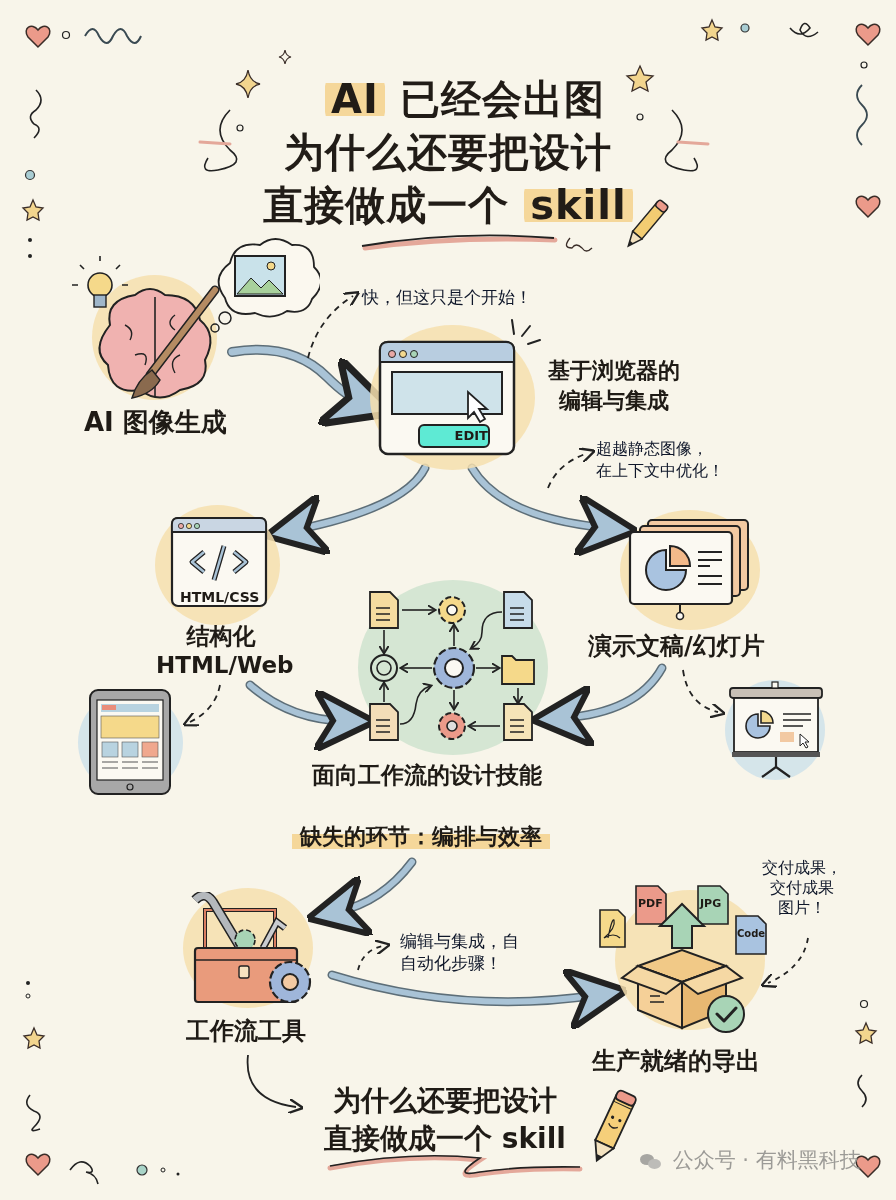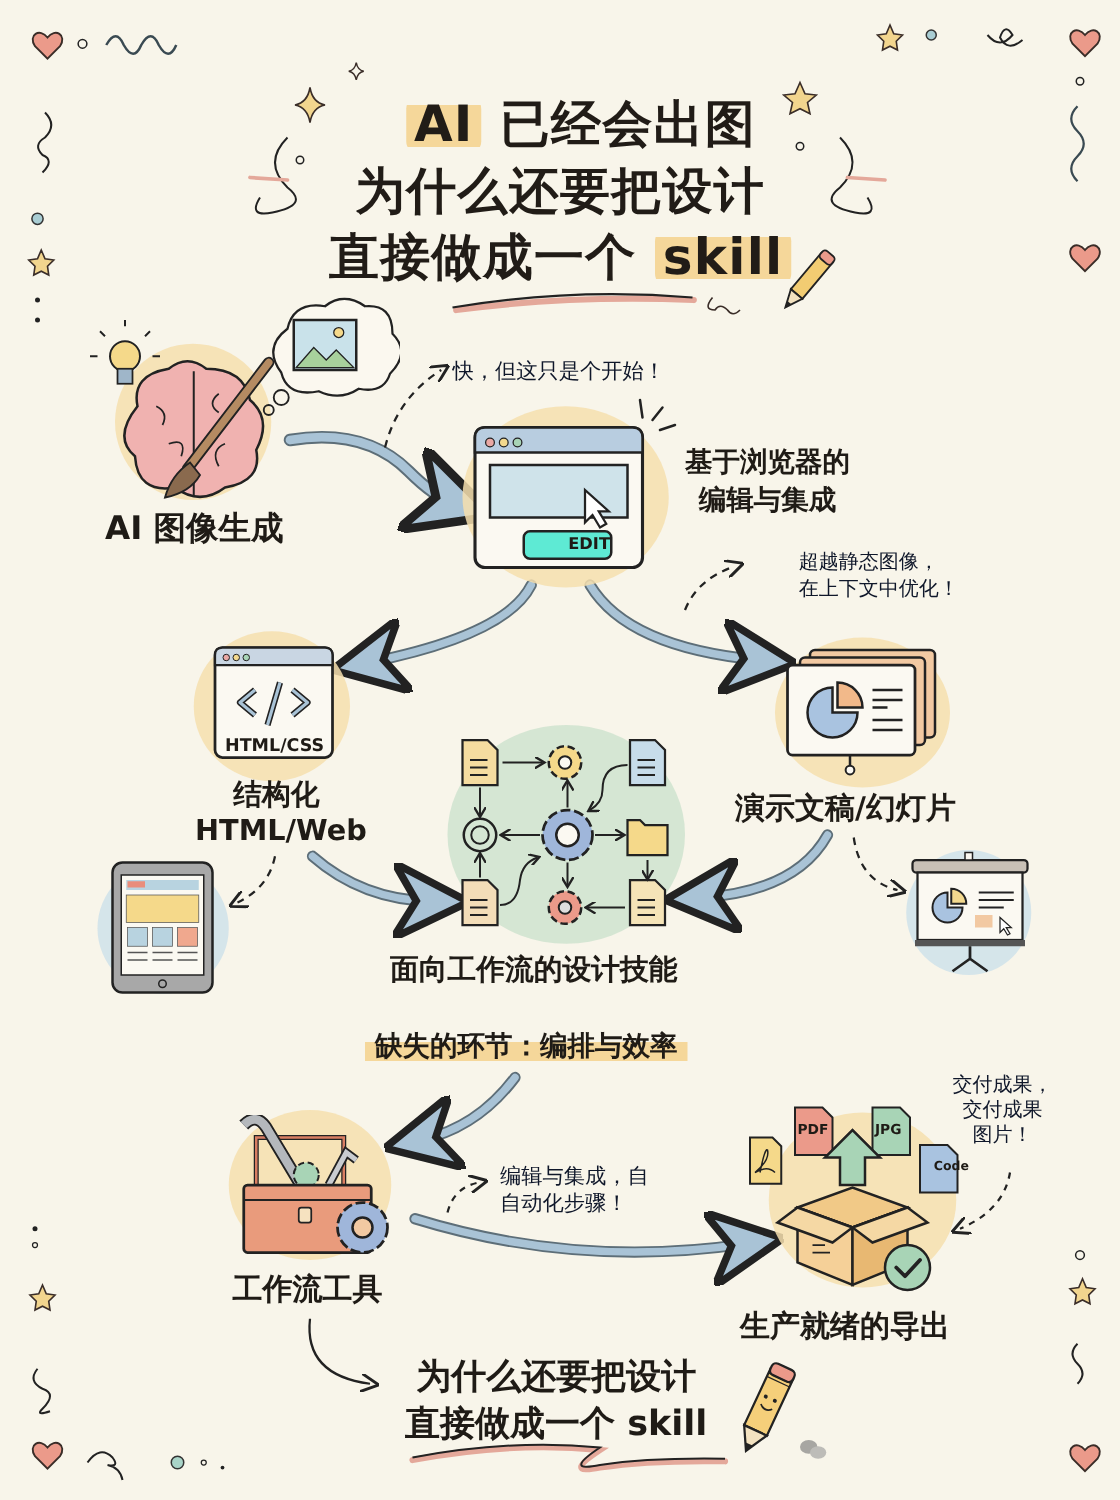--- a/index.html
+++ b/index.html
@@ -182,21 +182,21 @@
   <circle cx="36" cy="14" r="3.5" fill="#a8d4b6" stroke="#222" stroke-width="1"></circle>
   <rect x="14" y="32" width="110" height="42" fill="#cfe3ea" stroke="#222" stroke-width="2"></rect>
   <path d="M90,52 l0,26 l6,-6 l6,10 l5,-3 l-6,-10 l8,0 z" fill="#fff" stroke="#222" stroke-width="1.8"></path>
 </svg>
 <div class="abs" style="left:418px; top:424px; width:56px; height:20px; border:2px solid #222; border-radius:6px; background:#5eead4; text-align:right; font-size:13px; font-weight:bold; line-height:20px;padding-left:12px;">EDIT</div>
 <div class="label" style="left:548px; top:356px; font-size:22px; line-height:30px;">
   <div>基于浏览器的</div>
   <div>编辑与集成</div>
 </div>
 
-<div class="note" style="left:596px; top:438px; font-size:16px;margin-left:43px;">
+<div class="note" style="left:596px; top:438px; font-size:16px;">
   <div>超越静态图像，</div>
   <div>在上下文中优化！</div>
 </div>
 
 <div class="blob" style="left:155px; top:505px; width:125px; height:120px; background:#f6dfae; opacity:.85;"></div>
 <svg class="abs" style="left:170px; top:516px;" width="100" height="95">
   <rect x="2" y="2" width="94" height="88" rx="6" fill="#fbf9f2" stroke="#222" stroke-width="2.2"></rect>
   <path d="M2,8 q0,-6 6,-6 h82 q6,0 6,6 v8 h-94 z" fill="#c9d6e3" stroke="#222" stroke-width="1.8"></path>
   <circle cx="11" cy="10" r="2.6" fill="#e9a8a4" stroke="#222" stroke-width=".8"></circle>
   <circle cx="19" cy="10" r="2.6" fill="#f3d98e" stroke="#222" stroke-width=".8"></circle>
@@ -335,21 +335,21 @@
   <path d="M128,88 v44 l-44,18 v-46 z" fill="#e8b872" stroke="#222" stroke-width="2"></path>
   <path d="M40,88 l-16,12 l44,16 l16,-12 z" fill="#f5d8a4" stroke="#222" stroke-width="2"></path>
   <path d="M128,88 l16,12 l-44,16 l-16,-12 z" fill="#f5d8a4" stroke="#222" stroke-width="2"></path>
   <path d="M52,118 h10 M52,124 h14" stroke="#222" stroke-width="1.4"></path>
 
   <circle cx="128" cy="136" r="18" fill="#a8d4b6" stroke="#222" stroke-width="2"></circle>
   <path d="M119,136 l7,7 l12,-13" fill="none" stroke="#222" stroke-width="3" stroke-linecap="round" stroke-linejoin="round"></path>
 </svg>
 <div class="abs" style="left:638px; top:897px; font-size:11px; font-weight:bold;">PDF</div>
 <div class="abs" style="left:700px; top:897px; font-size:11px; font-weight:bold;">JPG</div>
-<div class="abs" style="left:737px; top:928px; font-size:10px; font-weight:bold;padding-left:10px;">Code</div>
+<div class="abs" style="left:737px; top:928px; font-size:10px; font-weight:bold;">Code</div>
 <div class="label" style="left:592px; top:1045px; font-size:24px;">生产就绪的导出</div>
 
 <div class="note" style="left:762px; top:858px; font-size:16px; text-align:center; line-height:20px;">
   <div>交付成果，</div>
   <div>交付成果</div>
   <div>图片！</div>
 </div>
 
 <div class="label" style="left:324px; top:1082px; font-size:28px; line-height:38px;">
   <div>为什么还要把设计</div>
@@ -367,13 +367,14 @@
       <circle cx="34" cy="30" r="1.6" fill="#222"></circle>
     <path d="M25,37 q5,5 10,0" fill="none" stroke="#222" stroke-width="1.4"></path>
   </g>
 </svg>
 
 <div class="watermark">
   <span style="display:inline-block; width:22px; height:18px; position:relative; vertical-align:middle; margin-right:4px;">
     <span style="position:absolute; left:0; top:2px; width:14px; height:11px; border-radius:50%; background:#a7a6a2;"></span>
     <span style="position:absolute; left:8px; top:7px; width:13px; height:10px; border-radius:50%; background:#bdbcb8;"></span>
   </span>
+  <span>公众号 · 有料黑科技</span>
 </div>
 
 </body></html>

